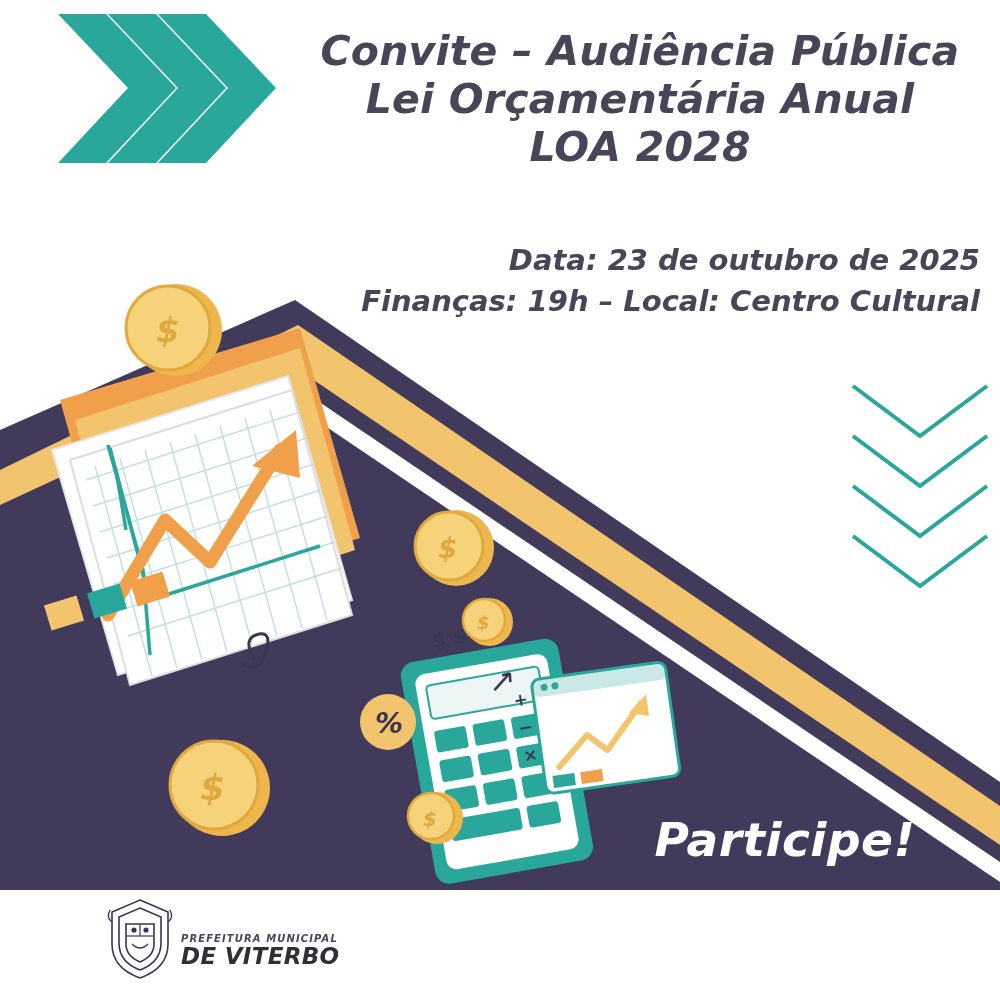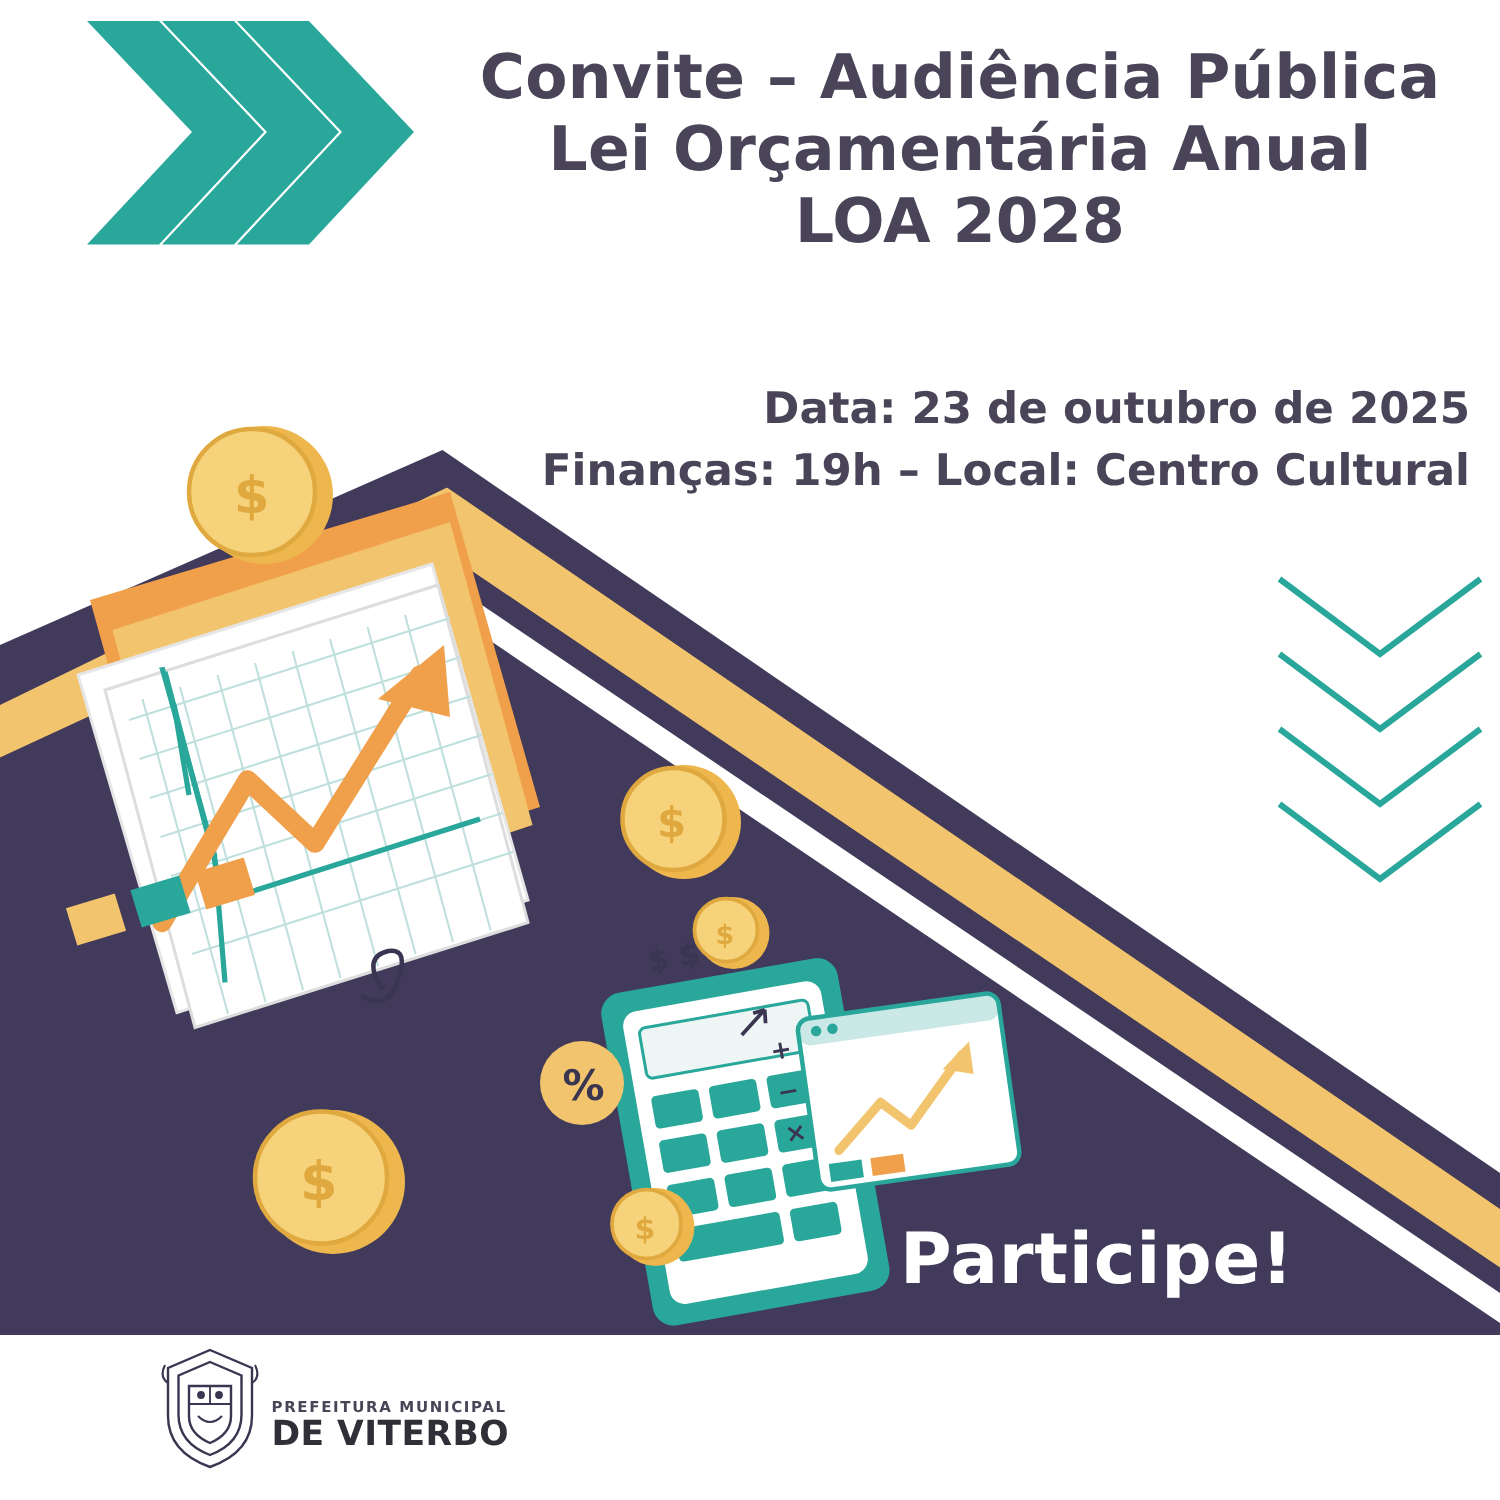--- a/index.html
+++ b/index.html
@@ -2,21 +2,21 @@
 <html><head>
 <meta charset="utf-8">
 <style>
   html,body{margin:0;padding:0;}
   body{
     width:1000px;height:1000px;overflow:hidden;
     font-family:"DejaVu Sans", sans-serif;
     background:#ffffff;
     position:relative;
   }
-  .stage{position:absolute;inset:0;width:1000px;height:1000px;overflow:hidden;background:#ffffff;}
+  .stage{position:absolute;inset:0;width:1000px;height:1000px;overflow:hidden;background:#ffffff;font-style:italic;}
 
   
   .purple-field{
     position:absolute;left:0;top:0;width:1000px;height:1000px;
     background:#413a5a;
     clip-path:polygon(0 430px, 295px 300px, 1000px 782px, 1000px 1000px, 0 1000px);
   }
   .yellow-band{
     position:absolute;left:0;top:0;width:1000px;height:1000px;
     background:#f2c46d;
@@ -37,29 +37,29 @@
   .chev-right{position:absolute;left:845px;top:378px;width:150px;height:245px;}
 
   
   .headline{
     position:absolute;left:300px;top:28px;width:680px;
     text-align:center;color:#4a4458;
     font-weight:bold;font-size:41px;line-height:1.17;
     letter-spacing:.2px;
   }
   .subinfo{
-    position:absolute;left:330px;top:252px;width:650px;
+    position:absolute;left:330px;top:240px;width:650px;
     text-align:right;color:#4a4458;
     font-weight:bold;font-size:29px;line-height:1.42;
   }
 
   
   .participe{
     position:absolute;left:600px;top:812px;width:370px;
-    text-align:left;color:#ffffff;font-weight:bold;font-size:47px;
+    text-align:center;color:#ffffff;font-weight:bold;font-size:47px;
     letter-spacing:.5px;
   }
   .squares{position:absolute;left:756px;top:913px;display:flex;gap:15px;}
   .squares i{display:block;width:24px;height:24px;background:#ffffff;}
 
   
   .crest{position:absolute;left:104px;top:896px;width:72px;height:86px;}
   .city-block{position:absolute;left:181px;top:901px;color:#3a3a3a;}
   .city-pref{font-size:10px;font-weight:bold;letter-spacing:1.1px;color:#4a4458;margin-top:32px;}
   .city-name{font-size:23px;font-weight:bold;line-height:1.06;color:#2f2f37;letter-spacing:.3px;}

